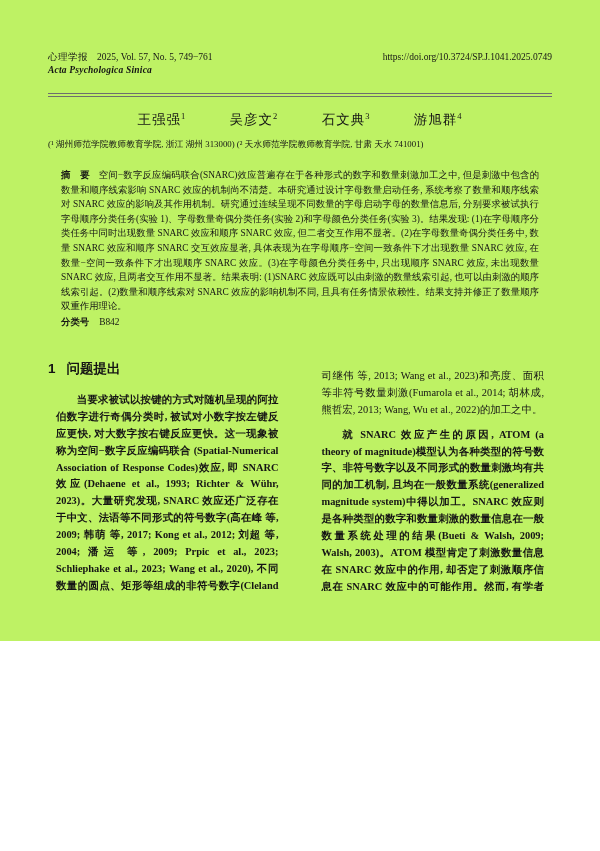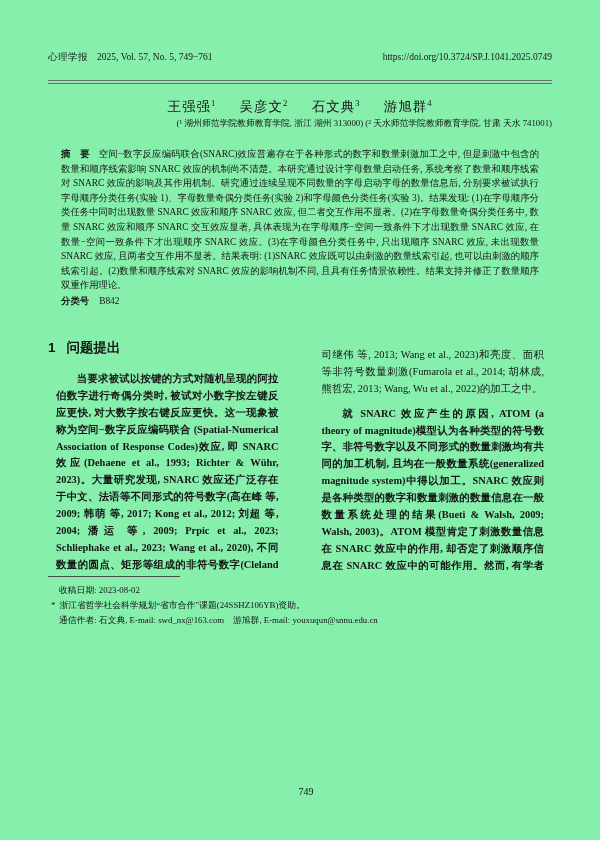--- a/index.html
+++ b/index.html
@@ -1,43 +1,43 @@
 <!DOCTYPE html>
 <html><head>
 <meta charset="utf-8">
 <style>
   * { margin:0; padding:0; box-sizing:border-box; }
   html,body { background:#ffffff; }
   body { width:600px; }
   .page {
     position:relative;
-    width:600px; height:840px;
-    background:#86efac;
+    width:600px; height:641px;
+    background:#bef264;
     color:#141414;
     font-family:"Liberation Serif","DejaVu Serif",serif;
     padding:51px 48px 0 48px;
     overflow:hidden;
   }
 
   
   .header-row { display:flex; justify-content:space-between; font-size:9.5px; line-height:13px; }
   .journal-cn { letter-spacing:0.5px; }
   .issue-info { margin-left:9px; }
   .journal-en { font-weight:bold; font-style:italic; letter-spacing:0.2px; }
   .doi-block { text-align:right;margin-left:40px; }
   .rule-double { margin-top:16px; height:4px; border-top:1.4px solid #6e6e6e; border-bottom:1.4px solid #6e6e6e; }
 
   
   .title { margin-top:29px; text-align:center; font-size:23px; line-height:34px; font-weight:bold;
            font-family:"Liberation Sans","DejaVu Sans",sans-serif; letter-spacing:1px; }
   .title sup { font-size:12px; font-weight:bold; }
   .authors { margin-top:13px; text-align:center; font-size:13.5px; }
-  .author { margin:0 10px; letter-spacing:1px; }
+  .author { margin:0 20px; letter-spacing:1px; }
   .author sup { font-size:8.5px; }
-  .affiliations { text-align:right; font-size:8.8px; line-height:15.5px; }
+  .affiliations { margin-top:8px; text-align:left; font-size:8.8px; line-height:15.5px; }
 
   
   .abstract { margin:16px 13px 0 13px; font-size:9.4px; line-height:14.6px; text-align:justify; }
   .abstract-label { font-weight:bold; font-family:Liberation Sans, sans-serif; margin-right:9px; }
   .kv-line { margin:0 13px; font-size:9.4px; line-height:15px; }
   .kv-label { font-weight:bold; font-family:"Liberation Sans","DejaVu Sans",sans-serif; margin-right:10px; }
 
   
   .columns { margin-top:30px; display:flex; gap:27px; height:231px; overflow:hidden; }
   .col { flex:1; font-size:10.4px; line-height:16.9px; text-align:justify; }
@@ -59,20 +59,21 @@
 </head>
 <body>
 
 <div class="page">
 
   <div class="header-row">
     <div>
       <div>
         <span class="journal-cn">心理学报</span><span class="issue-info">2025, Vol. 57, No. 5, 749−761</span>
       </div>
+      <div class="journal-en">Acta Psychologica Sinica</div>
     </div>
     <div class="doi-block">
       <div>https://doi.org/10.3724/SP.J.1041.2025.0749</div>
     </div>
   </div>
 
   <div class="rule-double"></div>
 
 
   <div class="authors">
@@ -101,24 +102,16 @@
         <span class="sec-num">1</span><span>问题提出</span>
       </div>
       <p class="p-indent">当要求被试以按键的方式对随机呈现的阿拉伯数字进行奇偶分类时, 被试对小数字按左键反应更快, 对大数字按右键反应更快。这一现象被称为空间−数字反应编码联合 (Spatial-Numerical Association of Response Codes)效应, 即 SNARC 效应(Dehaene et al., 1993; Richter &amp; Wühr, 2023)。大量研究发现, SNARC 效应还广泛存在于中文、法语等不同形式的符号数字(高在峰 等, 2009; 韩萌 等, 2017; Kong et al., 2012; 刘超 等, 2004; 潘运 等, 2009; Prpic et al., 2023; Schliephake et al., 2023; Wang et al., 2020), 不同数量的圆点、矩形等组成的非符号数字(Cleland et al., 2020; Nuerk et al., 2005;</p>
     </div>
     <div class="col">
       <p>司继伟 等, 2013; Wang et al., 2023)和亮度、面积等非符号数量刺激(Fumarola et al., 2014; 胡林成, 熊哲宏, 2013; Wang, Wu et al., 2022)的加工之中。</p>
       <p class="p-indent">就 SNARC 效应产生的原因, ATOM (a theory of magnitude)模型认为各种类型的符号数字、非符号数字以及不同形式的数量刺激均有共同的加工机制, 且均在一般数量系统(generalized magnitude system)中得以加工。SNARC 效应则是各种类型的数字和数量刺激的数量信息在一般数量系统处理的结果(Bueti &amp; Walsh, 2009; Walsh, 2003)。ATOM 模型肯定了刺激数量信息在 SNARC 效应中的作用, 却否定了刺激顺序信息在 SNARC 效应中的可能作用。然而, 有学者用只包含顺序信息的顺序刺激(如字母)取代数字和数量刺激, 在没有数量信息的顺</p>
     </div>
   </div>
 
-  <div class="footnote">
-    <div class="footnote-rule"></div>
-    <div class="fn-line">收稿日期: 2023-08-02</div>
-    <div class="fn-line fn-funding">
-      <span class="fn-marker">*</span><span>浙江省哲学社会科学规划“省市合作”课题(24SSHZ106YB)资助。</span>
-    </div>
-    <div class="fn-line">通信作者: 石文典, E-mail: swd_nx@163.com　游旭群, E-mail: youxuqun@snnu.edu.cn</div>
-  </div>
 
   <div class="page-number">749</div>
 
 </div>
 
 </body></html>

